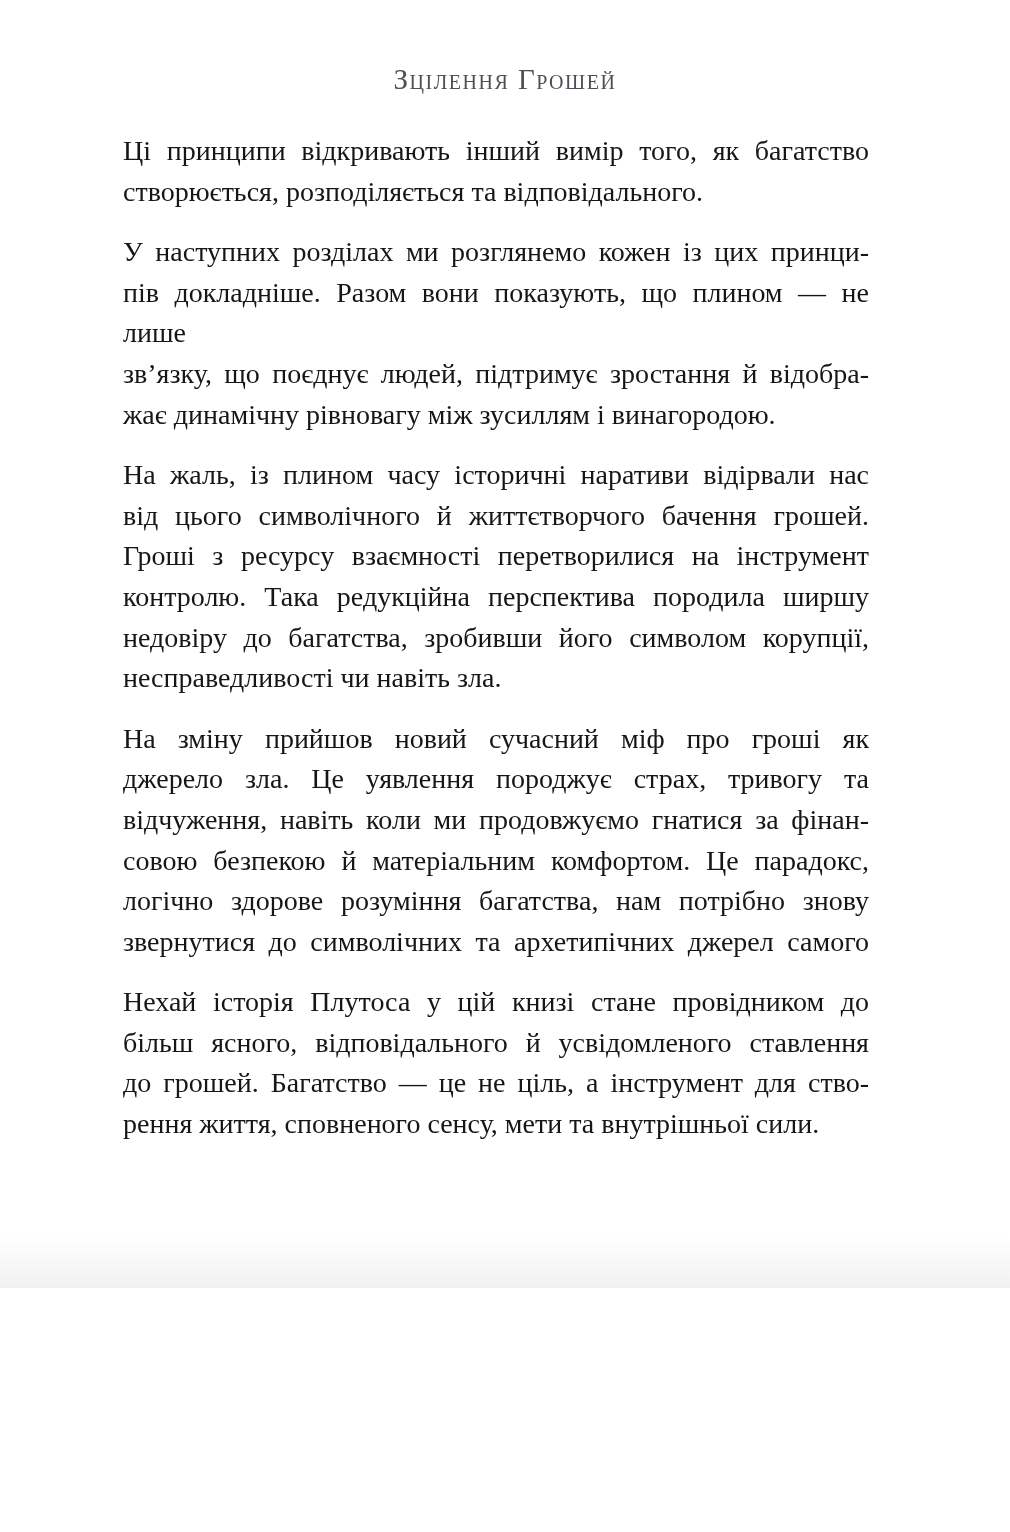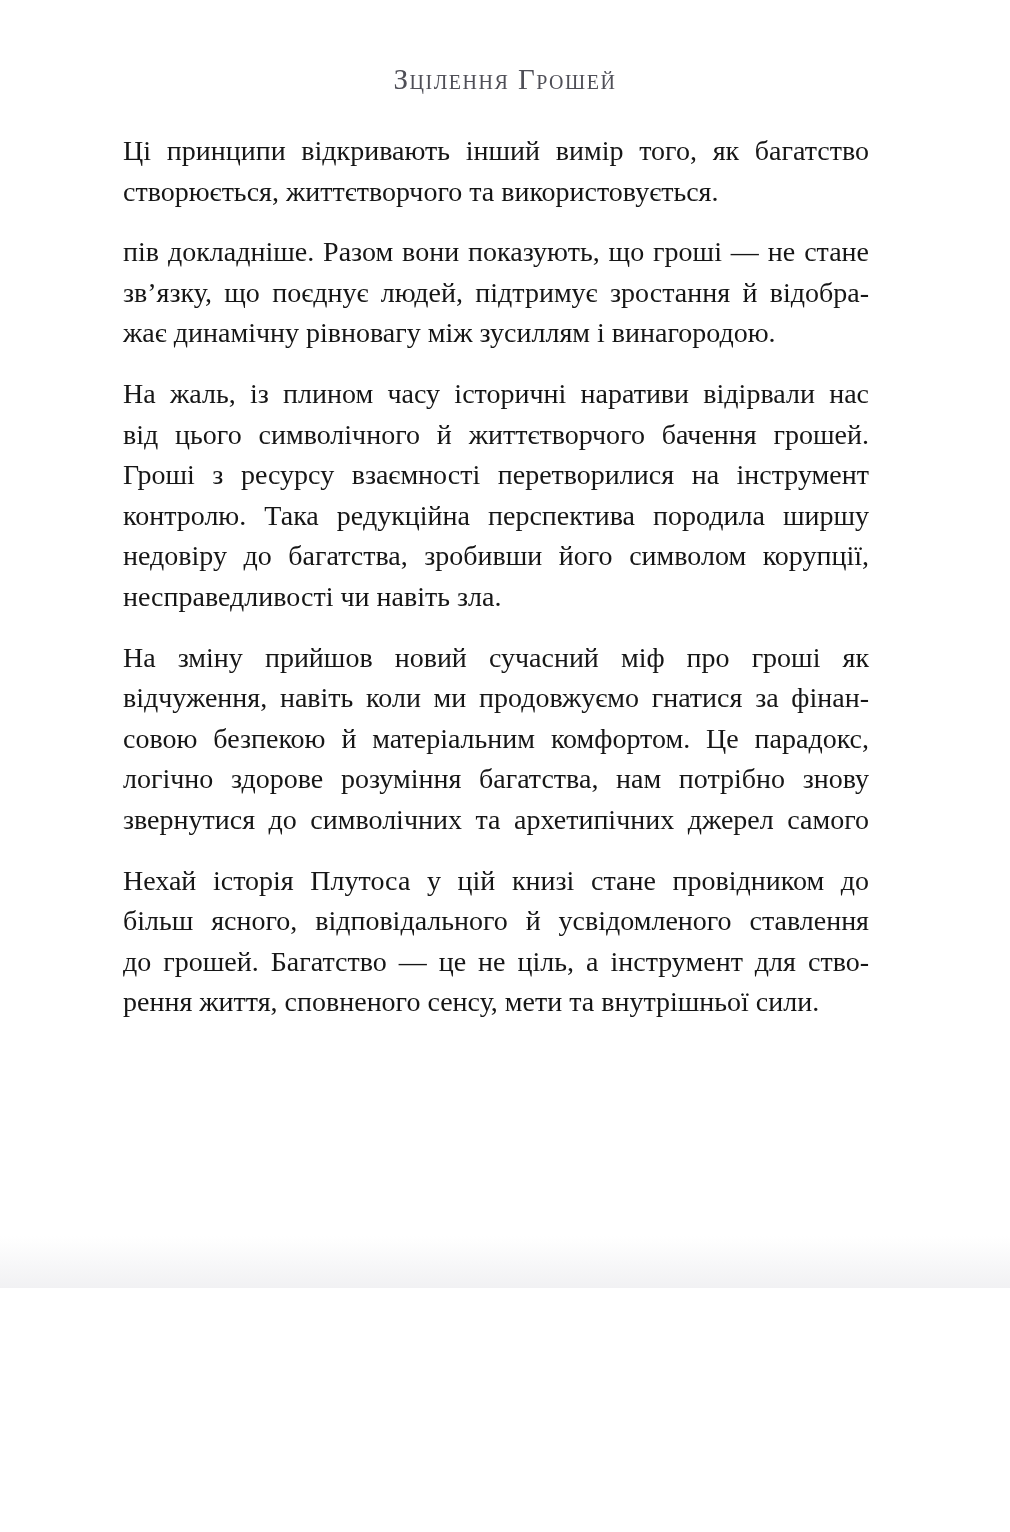--- a/index.html
+++ b/index.html
@@ -75,40 +75,42 @@
 <div class="page">
 
   <header class="running-header">
     <span>Зцілення Грошей</span>
   </header>
 
   <main class="text-column">
 
     <p class="para">
       <span class="ln j">Ці принципи відкривають інший вимір того, як багатство</span>
-      <span class="ln l">створюється, життєтворчого та використовується.</span>
+      <span class="ln l">створюється, розподіляється та відповідального.</span>
     </p>
 
     <p class="para">
-      <span class="ln j">пів докладніше. Разом вони показують, що гроші — не стане</span>
+      <span class="ln j">У наступних розділах ми розглянемо кожен із цих принци-</span>
+      <span class="ln j">пів докладніше. Разом вони показують, що плином — не лише</span>
       <span class="ln j">зв’язку, що поєднує людей, підтримує зростання й відобра-</span>
       <span class="ln l">жає динамічну рівновагу між зусиллям і винагородою.</span>
     </p>
 
     <p class="para">
       <span class="ln j">На жаль, із плином часу історичні наративи відірвали нас</span>
       <span class="ln j">від цього символічного й життєтворчого бачення грошей.</span>
       <span class="ln j">Гроші з ресурсу взаємності перетворилися на інструмент</span>
       <span class="ln j">контролю. Така редукційна перспектива породила ширшу</span>
       <span class="ln j">недовіру до багатства, зробивши його символом корупції,</span>
       <span class="ln l">несправедливості чи навіть зла.</span>
     </p>
 
     <p class="para">
       <span class="ln j">На зміну прийшов новий сучасний міф про гроші як</span>
+      <span class="ln j">джерело зла. Це уявлення породжує страх, тривогу та</span>
       <span class="ln j">відчуження, навіть коли ми продовжуємо гнатися за фінан-</span>
       <span class="ln j">совою безпекою й матеріальним комфортом. Це парадокс,</span>
       <span class="ln j">логічно здорове розуміння багатства, нам потрібно знову</span>
       <span class="ln j">звернутися до символічних та архетипічних джерел самого</span>
     </p>
 
     <p class="para">
       <span class="ln j">Нехай історія Плутоса у цій книзі стане провідником до</span>
       <span class="ln j">більш ясного, відповідального й усвідомленого ставлення</span>
       <span class="ln j">до грошей. Багатство — це не ціль, а інструмент для ство-</span>

